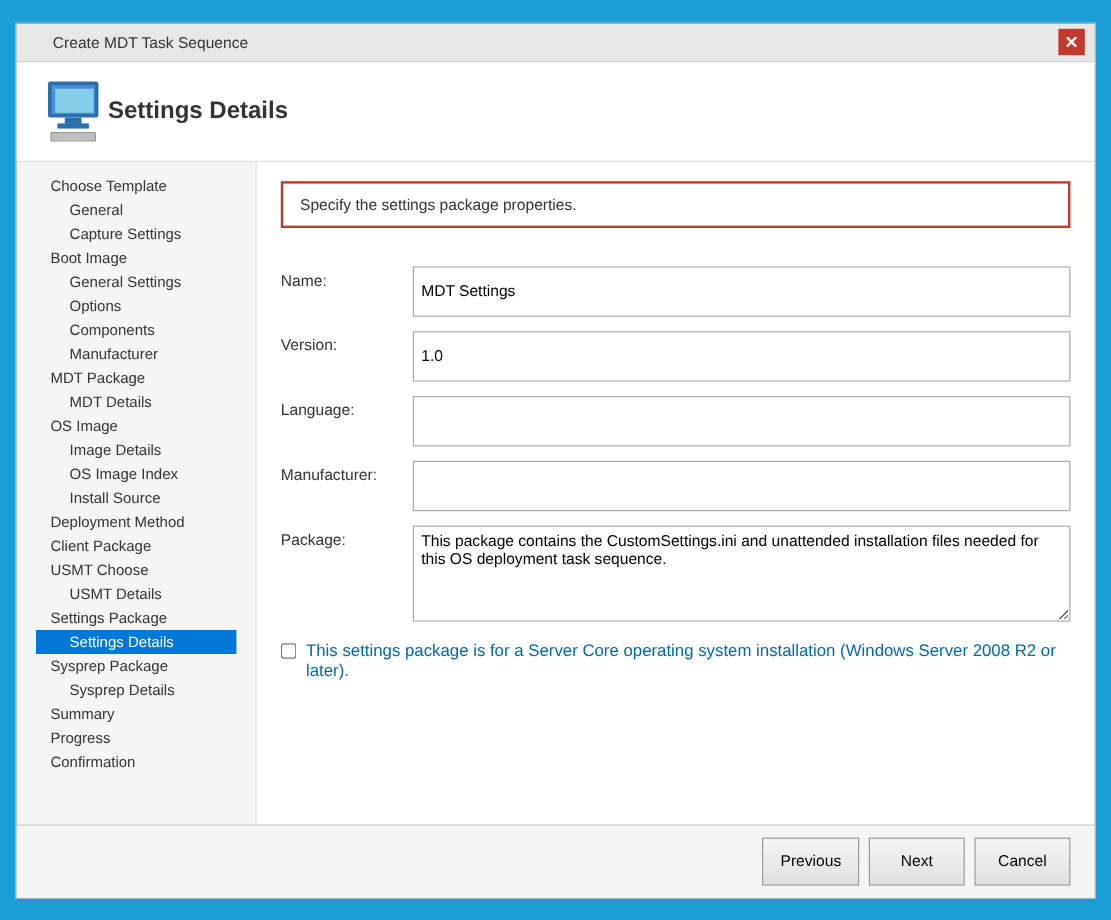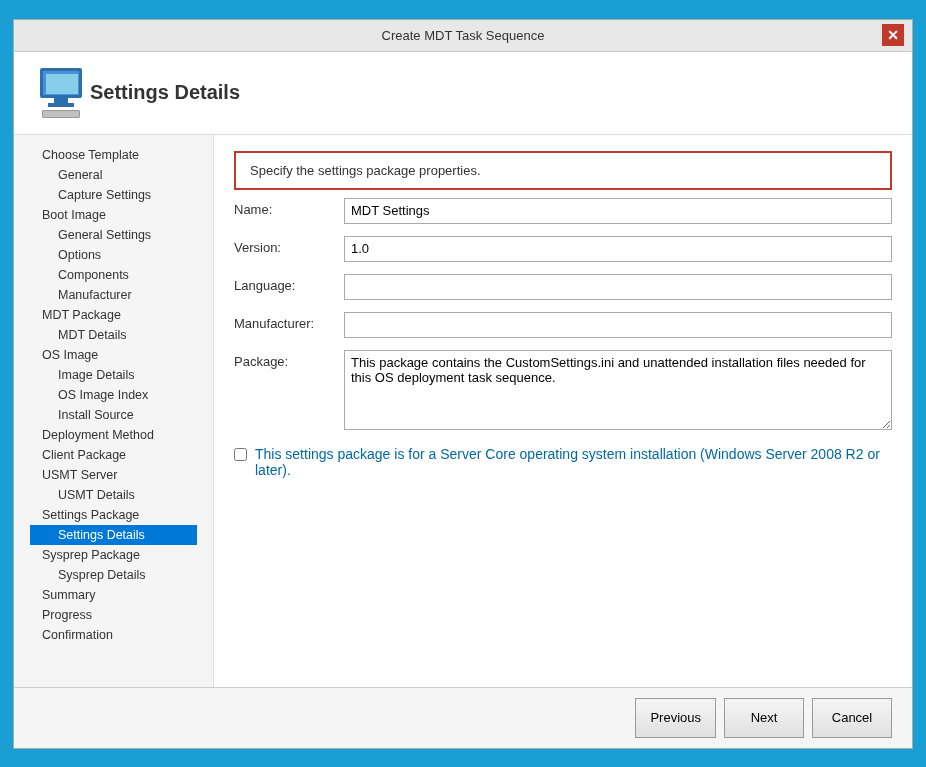--- a/index.html
+++ b/index.html
@@ -26,21 +26,21 @@
       background: #e8e8e8;
       border-bottom: 1px solid #ccc;
       display: flex;
       align-items: center;
       justify-content: space-between;
       padding: 6px 8px;
       height: 32px;
     }
     .title-bar-text {
       flex: 1;
-      text-align: center;
+      text-align: left;
       font-size: 13px;
       color: #333;
     }
     .title-bar-close {
       width: 22px;
       height: 22px;
       background: #c0392b;
       color: white;
       border: none;
       cursor: pointer;
@@ -91,39 +91,39 @@
     }
     .main-content {
       flex: 1;
       padding: 16px 20px;
       overflow-y: auto;
       background: #fff;
     }
     .info-box {
       border: 2px solid #c0392b;
       padding: 10px 14px;
-      margin-bottom: 8px;
+      margin-bottom: 32px;
       color: #333;
       font-size: 13px;
     }
     .form-row {
       display: flex;
       align-items: flex-start;
       margin-bottom: 12px;
     }
     .form-label {
       width: 110px;
       flex-shrink: 0;
       padding-top: 4px;
       color: #333;
       font-size: 13px;
     }
     .form-input {
       flex: 1;
-      height: 26px;
+      height: 42px;
       border: 1px solid #aaa;
       padding: 2px 6px;
       font-size: 13px;
       font-family: inherit;
       background: #fff;
     }
     .form-textarea {
       flex: 1;
       height: 80px;
       border: 1px solid #aaa;
@@ -253,21 +253,21 @@
         <div class="sidebar-item indent1">Components</div>
         <div class="sidebar-item indent1">Manufacturer</div>
         <div class="sidebar-item">MDT Package</div>
         <div class="sidebar-item indent1">MDT Details</div>
         <div class="sidebar-item">OS Image</div>
         <div class="sidebar-item indent1">Image Details</div>
         <div class="sidebar-item indent1">OS Image Index</div>
         <div class="sidebar-item indent1">Install Source</div>
         <div class="sidebar-item">Deployment Method</div>
         <div class="sidebar-item">Client Package</div>
-        <div class="sidebar-item">USMT Server</div>
+        <div class="sidebar-item">USMT Choose</div>
         <div class="sidebar-item indent1">USMT Details</div>
         <div class="sidebar-item">Settings Package</div>
         <div class="sidebar-item indent1 active">Settings Details</div>
         <div class="sidebar-item">Sysprep Package</div>
         <div class="sidebar-item indent1">Sysprep Details</div>
         <div class="sidebar-item">Summary</div>
         <div class="sidebar-item">Progress</div>
         <div class="sidebar-item">Confirmation</div>
       </div>
 

